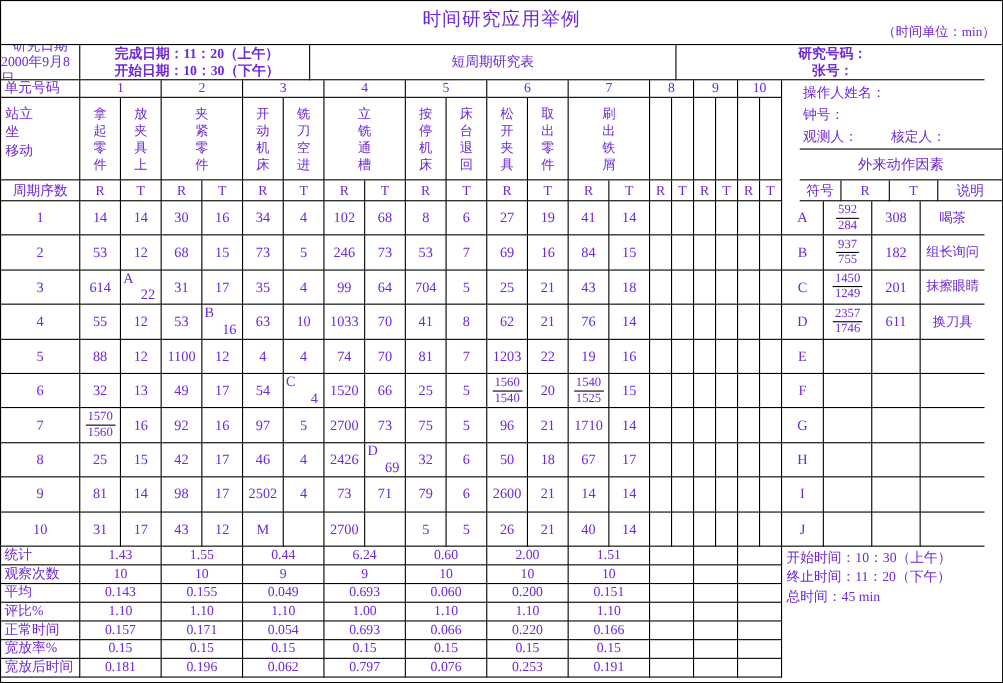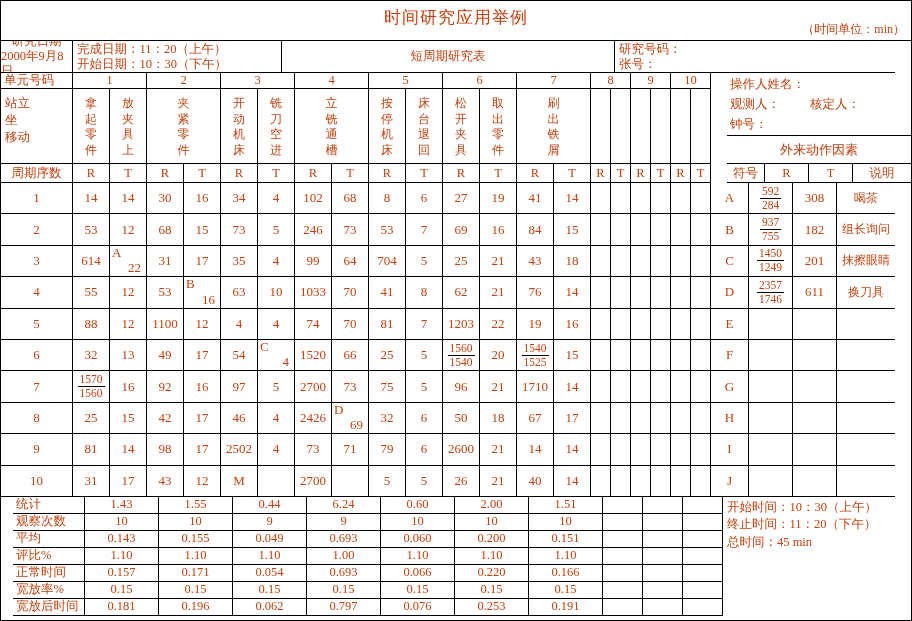--- a/index.html
+++ b/index.html
@@ -1,38 +1,38 @@
 <!DOCTYPE html>
 <html><head>
 <meta charset="utf-8">
 <style>
   html,body{margin:0;padding:0;background:#fff;}
   .sheet{
     width:912px;height:621px;box-sizing:border-box;
-    border:1px solid #000;background:#fff;color:#c2410c;
+    border:1px solid #000;background:#fff;color:#6d28d9;
     font-family:"Liberation Serif","DejaVu Serif",serif;
     font-size:13px;display:flex;flex-direction:column;overflow:hidden;
   }
   .titlebar{height:40px;position:relative;flex-shrink:0;border-bottom:1px solid #000;box-sizing:border-box;}
   .title{text-align:center;font-size:17px;padding-top:5px;letter-spacing:1px;}
   .unitnote{position:absolute;right:6px;bottom:2px;font-size:12px;}
   .row{display:flex;flex-shrink:0;}
   .c{
     box-sizing:border-box;flex-shrink:0;
     border-right:1px solid #000;border-bottom:1px solid #000;
     display:flex;align-items:center;justify-content:center;
     overflow:hidden;
   }
   .nbr{border-right:none;}
   .la{justify-content:flex-start;padding-left:3px;}
   .w88{width:72px}.w209{width:209px}.w333{width:333px}.w280{width:280px}
   .w74{width:74px}.w40{width:40px}.w37{width:37px}.w20{width:20px}
   .w38{width:38px}.w44{width:44px}.w58{width:58px}
   .rowA{height:32px;font-size:12.5px;}
-  .rowA .two{flex-direction:column;align-items:flex-start;justify-content:center;line-height:15px;padding-left:4px;}
+  .rowA .two{flex-direction:column;align-items:center;justify-content:center;line-height:15px;padding-left:4px;font-weight:bold;}
   .rowA .ctr2{flex-direction:column;align-items:center;justify-content:center;line-height:15px;}
   .headband{height:110px;display:flex;flex-shrink:0;}
   .lh{width:726px;display:flex;flex-direction:column;}
   .rowB{height:16px;font-size:12.5px;}
   .rowC{height:75px;}
   .rowD{height:19px;font-size:12.5px;}
   .rh{width:184px;display:flex;flex-direction:column;font-size:12.5px;}
   .rh-info{height:63px;border-bottom:1px solid #000;box-sizing:border-box;padding:1px 3px;line-height:20px;}
   .rh-info .kd{margin-left:30px;}
   .rh-ext{height:28px;border-bottom:1px solid #000;box-sizing:border-box;display:flex;align-items:center;justify-content:center;font-size:13px;}
@@ -42,21 +42,21 @@
   .vt{white-space:pre-line;line-height:15.5px;font-size:12px;text-align:center;padding-top:2px;}
   .posture{flex-direction:column;align-items:flex-start;justify-content:flex-start;padding:6px 0 6px 4px;font-size:12.5px;}
   .rel{position:relative;}
   .supl{position:absolute;top:0;left:2px;line-height:13px;}
   .subr{position:absolute;bottom:2px;right:5px;line-height:13px;}
   .frac{display:inline-flex;flex-direction:column;align-items:center;font-size:11.5px;line-height:13px;justify-content:flex-end;}
   .fnum{border-bottom:1px solid #000;padding:0 2px;}
   .note{font-size:12px;}
   .sumband{flex:1;display:flex;}
   .sumleft{display:flex;flex-direction:column;}
-  .srow{height:17px;font-size:12.5px;margin-left:12px;}
+  .srow{height:17px;font-size:12.5px;}
   .footer{width:184px;box-sizing:border-box;padding:2px 4px;font-size:12.5px;line-height:17.5px;}
 </style>
 </head>
 <body>
 
 <div class="sheet">
 
   <div class="titlebar">
     <div class="title">时间研究应用举例</div>
     <div class="unitnote">（时间单位：min）</div>
@@ -194,22 +194,22 @@
           <div class="c w20">T</div>
           <div class="c w20">R</div>
           <div class="c w20">T</div>
           <div class="c w20">R</div>
           <div class="c w20">T</div>
         </div>
     </div>
     <div class="rh">
       <div class="rh-info">
         <div>操作人姓名：</div>
+        <div>钟号：</div>
         <div><span>观测人：</span><span class="kd">核定人：</span></div>
-        <div>钟号：</div>
       </div>
       <div class="rh-ext">外来动作因素</div>
       <div class="rh-cols">
         <div class="c w38">符号</div>
         <div class="c w44">R</div>
         <div class="c w44">T</div>
         <div class="c w58 nbr">说明</div>
       </div>
     </div>
   </div>

